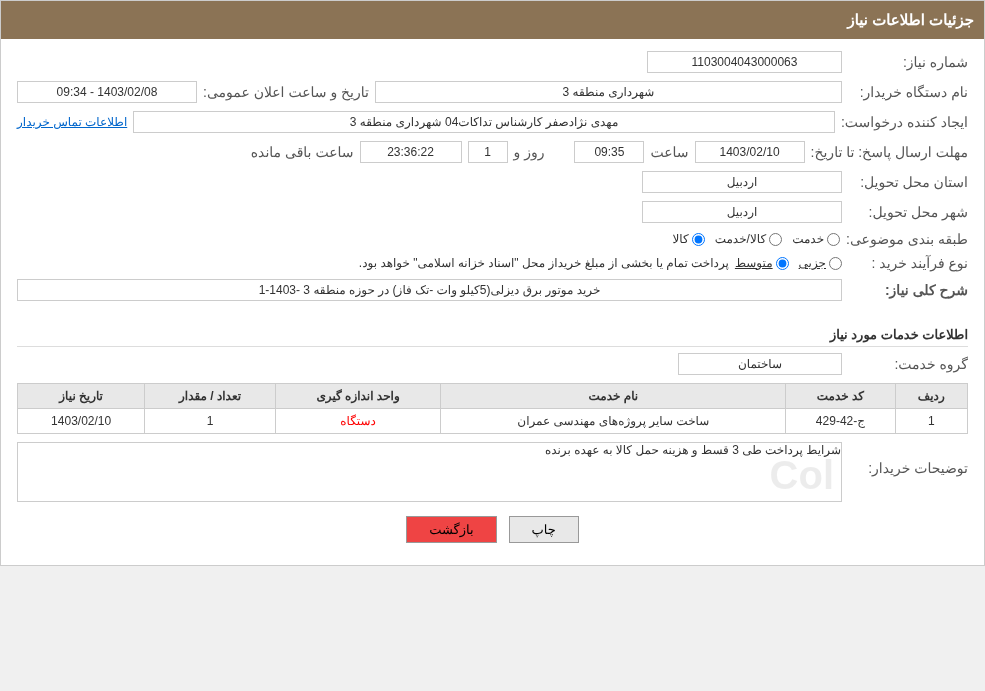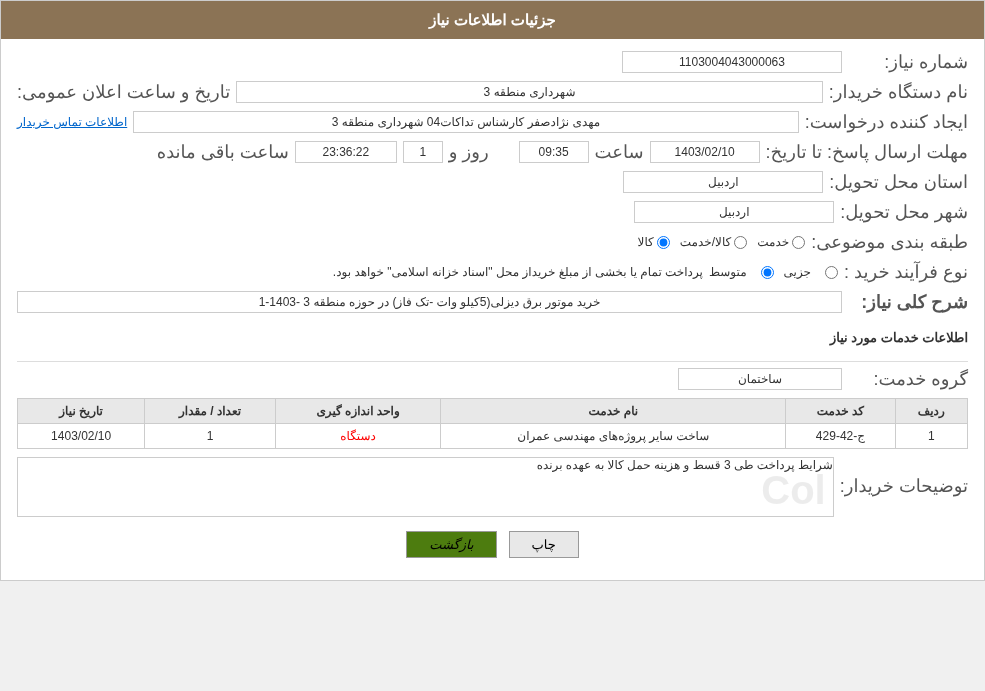--- a/index.html
+++ b/index.html
@@ -12,59 +12,59 @@
     }
     .page-container {
       width: 985px;
       margin: 0 auto;
       background: #fff;
       border: 1px solid #ccc;
     }
     .header-bar {
       background: #8B7355;
       color: #fff;
-      text-align: center;
+      text-align: right;
       padding: 10px;
       font-size: 15px;
       font-weight: bold;
     }
     .content-area {
       padding: 12px 16px;
     }
     .info-row {
       display: flex;
       align-items: center;
       margin-bottom: 8px;
       gap: 6px;
     }
     .label {
       color: #555;
       white-space: nowrap;
-      font-size: 18px;
+      font-size: 14px;
       min-width: 120px;
       text-align: right;
     }
     .value-box {
       border: 1px solid #ccc;
       background: #fff;
       padding: 3px 6px;
       min-height: 22px;
       font-size: 12px;
       text-align: center;
     }
     .value-box-wide {
       flex: 1;
     }
     .section-title {
       font-weight: bold;
       font-size: 13px;
       color: #333;
-      margin: 17px 0 6px 0;
+      margin: 26px 0 6px 0;
       border-bottom: 1px solid #ddd;
-      padding-bottom: 16px;
+      padding-bottom: 4px;
     }
     .table-container {
       margin: 8px 0;
     }
     table {
       width: 100%;
       border-collapse: collapse;
       font-size: 12px;
     }
     table th {
@@ -97,22 +97,21 @@
       font-size: 13px;
       border: 1px solid #999;
       background: #f5f5f5;
       cursor: pointer;
       font-family: Tahoma, Arial, sans-serif;
     }
     .btn-print {
       background: #e8e8e8;
     }
     .btn-back {
-      background: #4d7c0f;
-      font-style: italic;
+      background: #ef4444;
     }
     .link-blue {
       color: #0066cc;
       text-decoration: underline;
       cursor: pointer;
       font-size: 12px;
     }
     .radio-row {
       display: flex;
       align-items: center;
@@ -126,21 +125,22 @@
     }
     .process-row {
       display: flex;
       align-items: center;
       gap: 10px;
       font-size: 12px;
     }
     .process-item {
       display: flex;
       align-items: center;
-      gap: 14px;
+      gap: 3px;
+      text-decoration: underline;
     }
     .note-text {
       font-size: 12px;
       color: #333;
     }
     .group-service-row {
       display: flex;
       align-items: center;
       gap: 6px;
       margin-bottom: 6px;
@@ -152,27 +152,28 @@
 <div class="page-container">
 
   <div class="header-bar">
     <span>جزئیات اطلاعات نیاز</span>
   </div>
 
   <div class="content-area">
 
     <div class="info-row">
       <span class="label">شماره نیاز:</span>
-      <div class="value-box" style="width:220px; text-align:center;">1103004043000063</div>
+      <div class="value-box" style="width:195px; text-align:center;">1103004043000063</div>
     </div>
 
     <div class="info-row">
       <span class="label">نام دستگاه خریدار:</span>
       <div class="value-box value-box-wide">شهرداری منطقه 3</div>
       <span class="label" style="min-width:auto;">تاریخ و ساعت اعلان عمومی:</span>
+      <div class="value-box" style="width:180px;">1403/02/08 - 09:34</div>
     </div>
 
     <div class="info-row">
       <span class="label">ایجاد کننده درخواست:</span>
       <div class="value-box value-box-wide">مهدی نژادصفر کارشناس تداکات04 شهرداری منطقه 3</div>
       <span class="link-blue">اطلاعات تماس خریدار</span>
     </div>
 
     <div class="info-row">
       <span class="label">مهلت ارسال پاسخ: تا تاریخ:</span>

